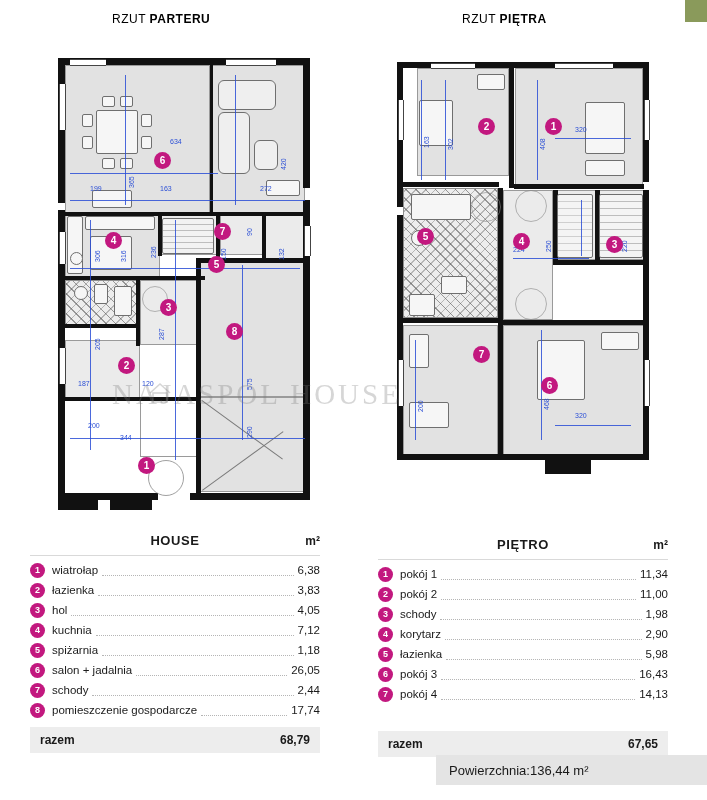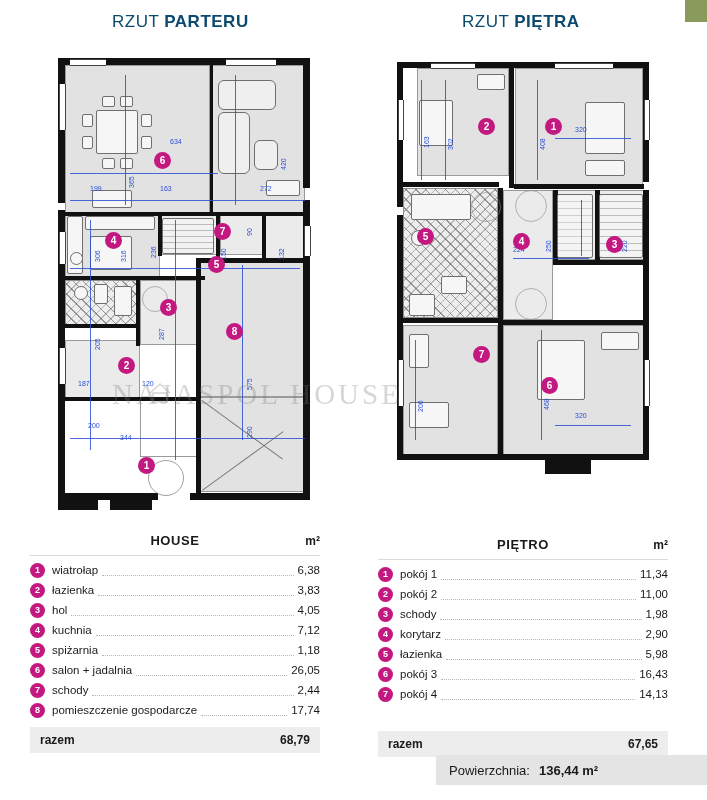--- a/index.html
+++ b/index.html
@@ -25,23 +25,23 @@
   .corner-accent {
     position: absolute;
     top: 0; right: 0;
     width: 22px; height: 22px;
     background: #8a9a5b;
   }
 
   
   .plan-title {
     position: absolute;
-    font-size: 17px;
+    font-size: 12px;
     letter-spacing: .5px;
-    color: #0c4a6e;
+    color: #000000;
     white-space: nowrap;
   }
   .plan-title b { font-weight: bold; }
   #title-left  { left: 112px; top: 12px; }
   #title-right { left: 462px; top: 12px; }
 
   
   .plan {
     position: absolute;
     overflow: hidden;
@@ -212,21 +212,21 @@
     position: absolute;
     left: 436px; top: 755px;
     width: 271px; height: 30px;
     background: #e4e4e4;
     display: flex;
     align-items: center;
     padding-left: 13px;
     box-sizing: border-box;
     font-size: 13px;
   }
-  #footer-bar .fb-val { font-weight: bold; margin-left: 9px; }
+  #footer-bar .fb-val { font-weight: normal; margin-left: 0; }
 </style>
 </head>
 <body>
 
 <div id="stage">
 
   <div class="corner-accent"></div>
 
   <div class="plan-title" id="title-left">
     <span>RZUT </span><b>PARTERU</b>

